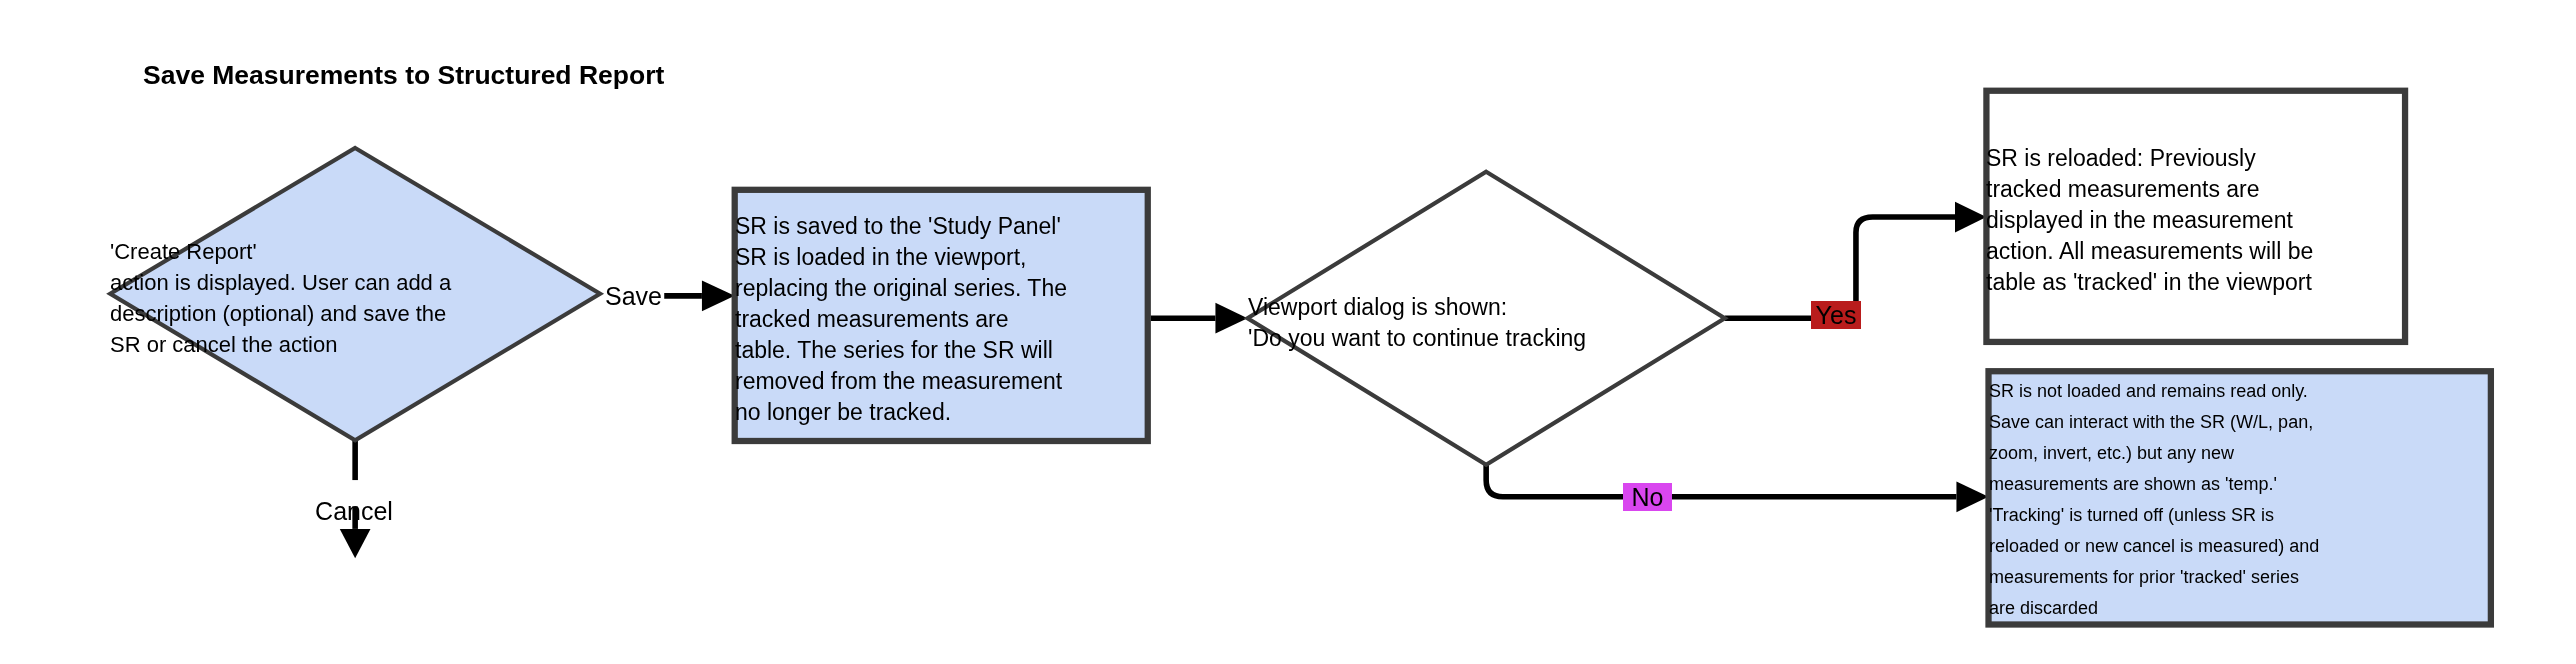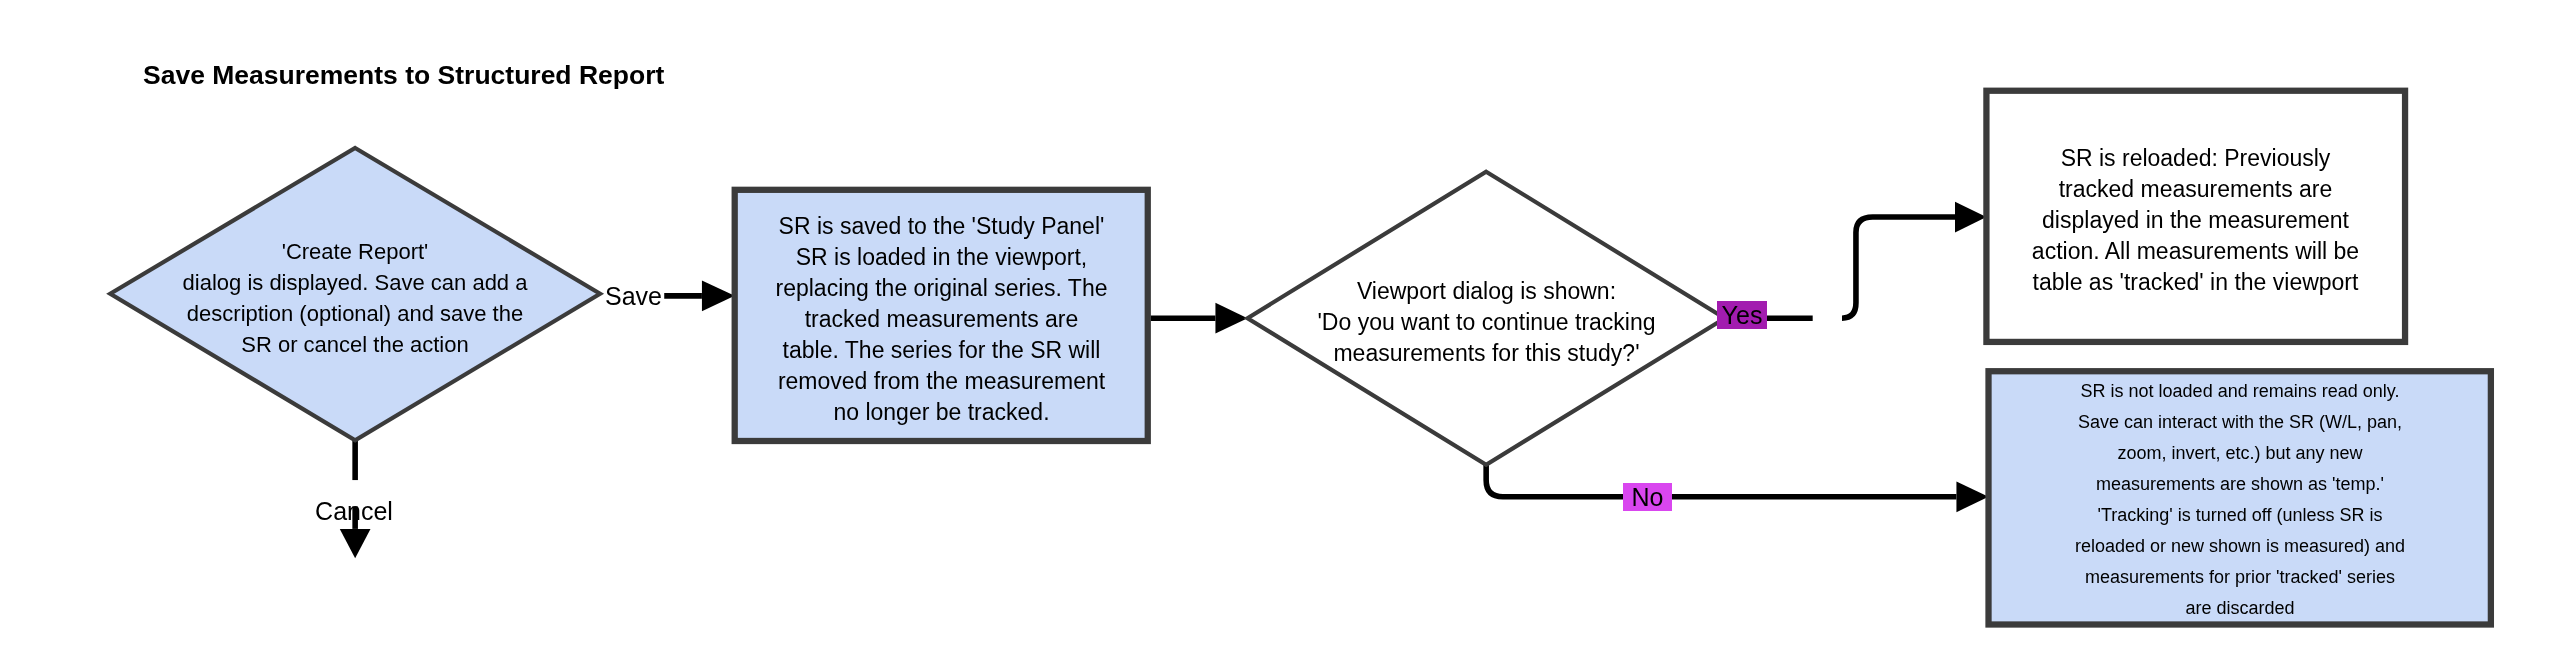--- a/index.html
+++ b/index.html
@@ -19,21 +19,21 @@
     left:143px; top:60px;
     font-size:26.5px;
     font-weight:bold;
     white-space:nowrap;
   }
 
   .node-text {
     position:absolute;
     display:flex;
     flex-direction:column;
-    align-items:center;
+    align-items:flex-start;
     justify-content:center;
     text-align:center;
     padding-top:8.4px;
     box-sizing:border-box;
     pointer-events:none;
   }
   .node-text div { white-space:nowrap; }
 
   .t-create  { left:110px;  top:148px; width:490px; height:292px; font-size:22px; line-height:31px; }
   .t-saved   { left:735px; top:190px; width:413px; height:251px; font-size:23px; line-height:31px; }
@@ -43,21 +43,21 @@
 
   .edge-label {
     position:absolute;
     font-size:25px;
     line-height:28px;
     text-align:center;
     white-space:nowrap;
   }
   .l-save   { left:600px;  top:282px; width:67px;  }
   .l-cancel { left:314px;  top:497px; width:80px; }
-  .l-yes    { left:1717px; top:301px; width:50px;  background:#a21caf; }
+  .l-yes    { left:1811px; top:301px; width:50px;  background:#b91c1c; }
   .l-no     { left:1623px; top:483px; width:49px;  background:#d946ef; }
 </style>
 </head>
 <body>
 
 <div class="canvas">
 
   <svg class="layer" width="2576" height="665" viewBox="0 0 3692 953">
 
     <g fill="none" stroke="#000000" stroke-width="8">
@@ -92,56 +92,55 @@
 
     <rect x="2847" y="130" width="600" height="360" fill="#ffffff" stroke="#3b3b3b" stroke-width="9"></rect>
 
     <rect x="2850" y="532" width="720" height="363" fill="#c9daf8" stroke="#3b3b3b" stroke-width="9"></rect>
   </svg>
 
   <div class="diagram-title">Save Measurements to Structured Report</div>
 
   <div class="node-text t-create">
     <div>'Create Report'</div>
-    <div>dialog is displayed. Save can add a</div>
+    <div>action is displayed. User can add a</div>
     <div>description (optional) and save the</div>
     <div>SR or cancel the action</div>
   </div>
 
   <div class="node-text t-saved">
     <div>SR is saved to the 'Study Panel'</div>
     <div>SR is loaded in the viewport,</div>
     <div>replacing the original series. The</div>
     <div>tracked measurements are</div>
     <div>table. The series for the SR will</div>
     <div>removed from the measurement</div>
     <div>no longer be tracked.</div>
   </div>
 
   <div class="node-text t-dialog">
     <div>Viewport dialog is shown:</div>
     <div>'Do you want to continue tracking</div>
-    <div>measurements for this study?'</div>
   </div>
 
   <div class="node-text t-reload">
     <div>SR is reloaded: Previously</div>
     <div>tracked measurements are</div>
     <div>displayed in the measurement</div>
     <div>action. All measurements will be</div>
     <div>table as 'tracked' in the viewport</div>
   </div>
 
   <div class="node-text t-notload">
     <div>SR is not loaded and remains read only.</div>
     <div>Save can interact with the SR (W/L, pan,</div>
     <div>zoom, invert, etc.) but any new</div>
     <div>measurements are shown as 'temp.'</div>
     <div>'Tracking' is turned off (unless SR is</div>
-    <div>reloaded or new shown is measured) and</div>
+    <div>reloaded or new cancel is measured) and</div>
     <div>measurements for prior 'tracked' series</div>
     <div>are discarded</div>
   </div>
 
   <div class="edge-label l-save">Save</div>
   <div class="edge-label l-cancel">Cancel</div>
   <div class="edge-label l-yes">Yes</div>
   <div class="edge-label l-no">No</div>
 
 </div>

